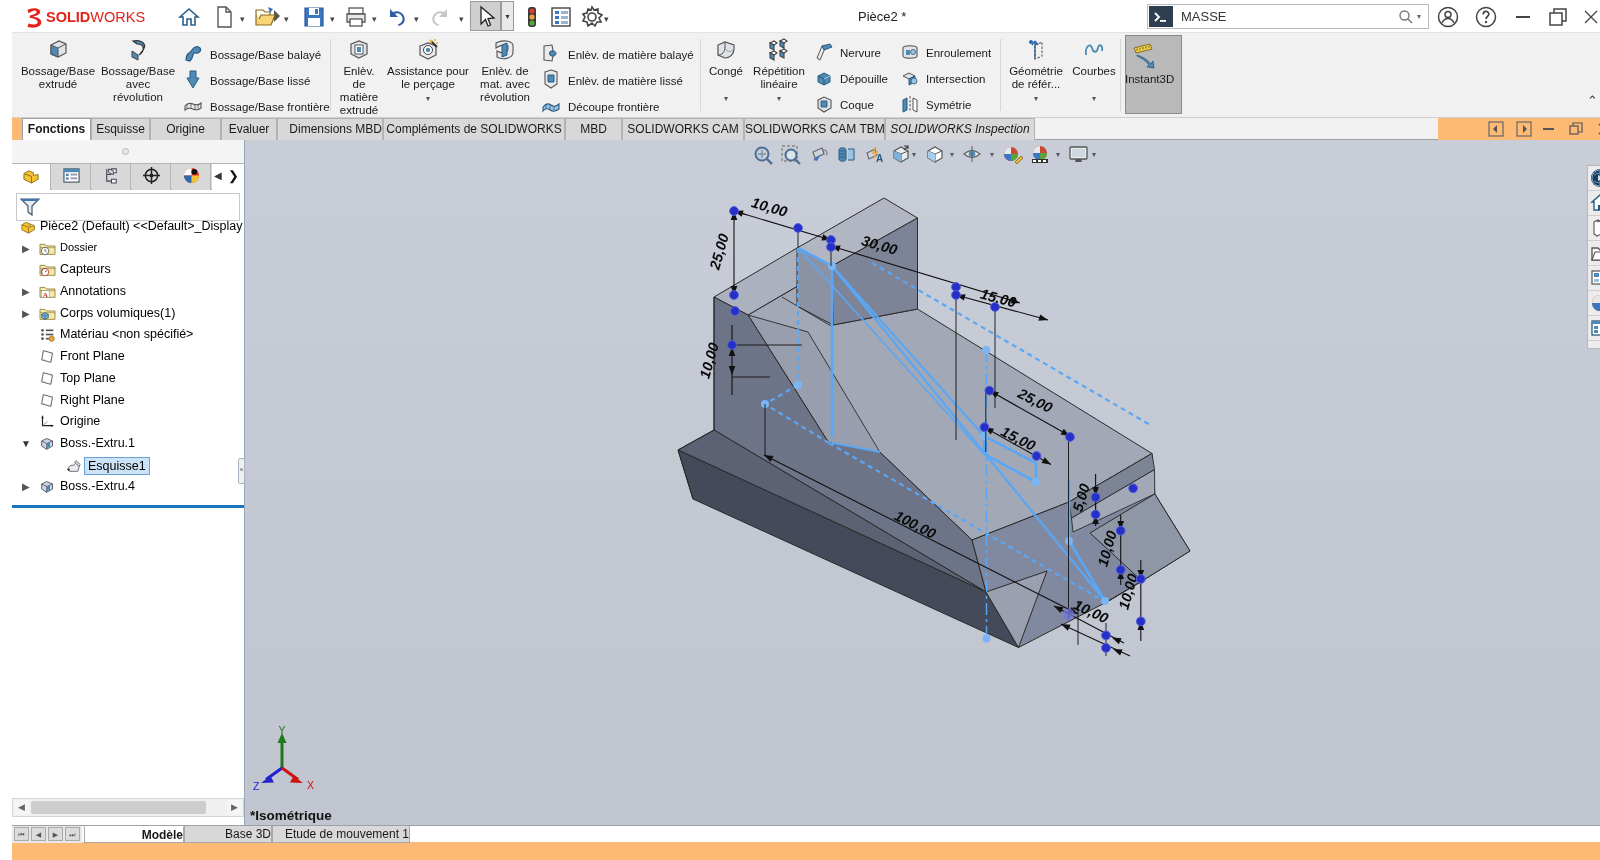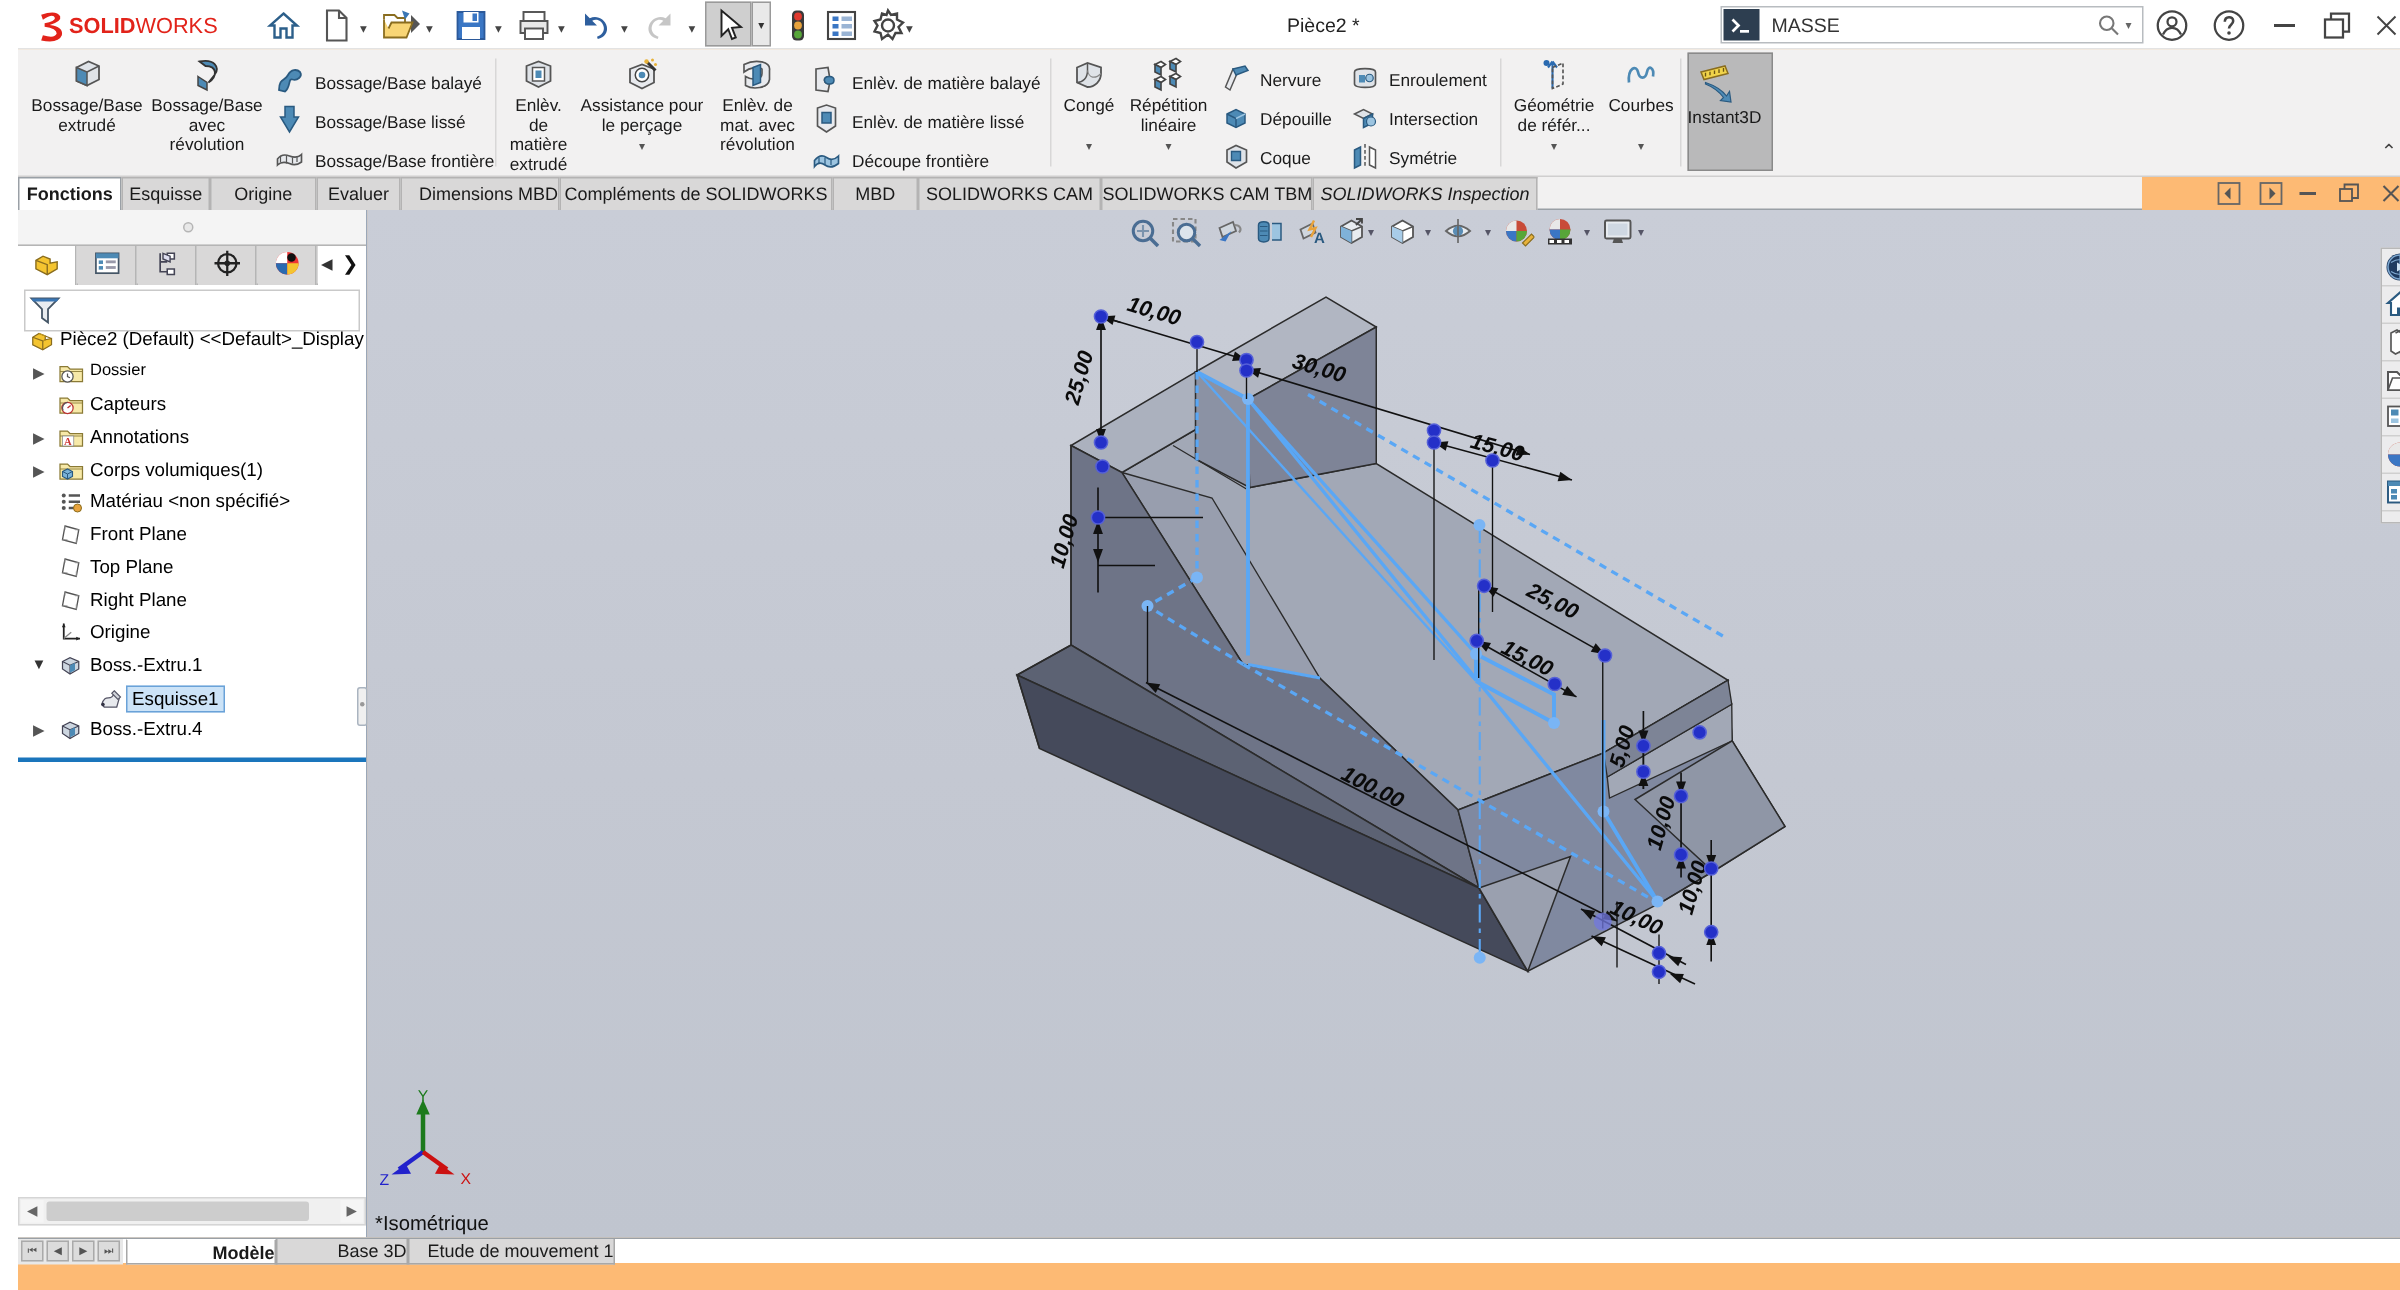--- a/index.html
+++ b/index.html
@@ -13,40 +13,40 @@
 #searchbox { position:absolute; left:1135px; top:4px; width:282px; height:25px; border:1px solid #b8bcc0; background:#fff; }
 
 #ribbon { position:absolute; left:0; top:33px; width:1600px; height:85px; background:#f2f1f1; border-bottom:1px solid #d0cfcf; }
 .rgroup-sep { position:absolute; top:6px; height:72px; width:1px; background:#d8d7d7; }
 .rbtn { position:absolute; text-align:center; font-size:11.5px; color:#1a1a1a; line-height:13px; }
 .rbtn svg { display:block; margin:0 auto 2px auto; }
 .rrow { position:absolute; font-size:11.5px; color:#1a1a1a; white-space:nowrap; }
 .rrow svg { vertical-align:-5px; margin-right:6px; }
 .caret { color:#555; font-size:8px; }
 
-#tabrow { position:absolute; left:0; top:118px; width:1416px; height:22px; background:#f2f1f1; border-bottom:1px solid #9aa0a6; }
+#tabrow { position:absolute; left:10px; top:118px; width:1416px; height:22px; background:#f2f1f1; border-bottom:1px solid #9aa0a6; }
 .rtab { position:absolute; top:0; height:22px; line-height:21px; text-align:center; font-size:12px; white-space:nowrap; overflow:hidden; color:#1a1a1a; background:#d9d8d8; border:1px solid #b4b3b3; border-bottom:none; }
 .rtab.active { background:#ffffff; border-color:#9aa0a6; }
 
 #lpanel { position:absolute; left:0; top:140px; width:233px; height:685px; background:#ffffff; border-right:1px solid #9aa7b8; }
 #ltabs { position:absolute; left:0; top:23px; width:232px; height:27px; background:#d9d8d8; border-top:1px solid #b5b5b5; border-bottom:1px solid #b5b5b5;}
 .ltab { position:absolute; top:0px; width:39px; height:26px; border-right:1px solid #b5b5b5; background:#d9d8d8; }
 .ltab.active { background:#ffffff; }
 .ltab svg { display:block; margin:3px auto; }
 #lfilter { position:absolute; left:4px; top:53px; width:224px; height:28px; border:1px solid #c9c9c9; background:#fff; }
 #ltree { position:absolute; left:0; top:0px; width:232px; font-size:12.5px; color:#000; }
 .trow { position:absolute; height:18px; white-space:nowrap; }
 .trow svg { vertical-align:-4px; }
 .texp { position:absolute; font-size:10px; color:#555; }
 #bluebar { position:absolute; left:0; top:365px; width:232px; height:3px; background:#1a75bc; }
 #lhscroll { position:absolute; left:0px; top:658px; width:232px; height:19px; background:#f0f0f0; border:1px solid #d5d5d5; }
 
 #viewport { position:absolute; left:233px; top:140px; width:1367px; height:685px; background:linear-gradient(180deg,#c9cdd7 0%,#c4c8d2 55%,#c0c5cf 100%); overflow:hidden; }
 #modelsvg { position:absolute; left:0; top:0; }
-#isotext { position:absolute; left:5px; top:668px; font-weight:normal; font-size:13.5px; color:#111; }
+#isotext { position:absolute; left:5px; top:668px; font-weight:bold; font-size:13.5px; color:#111; }
 
 #rstrip { position:absolute; right:0px; top:25px; width:25px; background:#ececed; border:1px solid #b8b8b8; }
 .rsicon { width:23px; height:25px; border-bottom:1px solid #cfcfcf; }
 
 #bottabs { position:absolute; left:0; top:825px; width:1600px; height:17px; background:#ffffff; border-top:1px solid #9aa0a6; }
 .btab { position:absolute; top:0; height:17px; line-height:16px; font-size:12px; color:#1a1a1a; text-align:right; background:#d9d8d8; border:1px solid #a8a8a8; border-top:none; }
 .btab.active { background:#ffffff; font-weight:bold; border-top:1px solid #fff; }
 #statusbar { position:absolute; left:0; top:842px; width:1600px; height:18px; background:#f7f6f5; border-top:1px solid #e0e0e0; font-size:12px; color:#333; }
 </style>
 </head>

